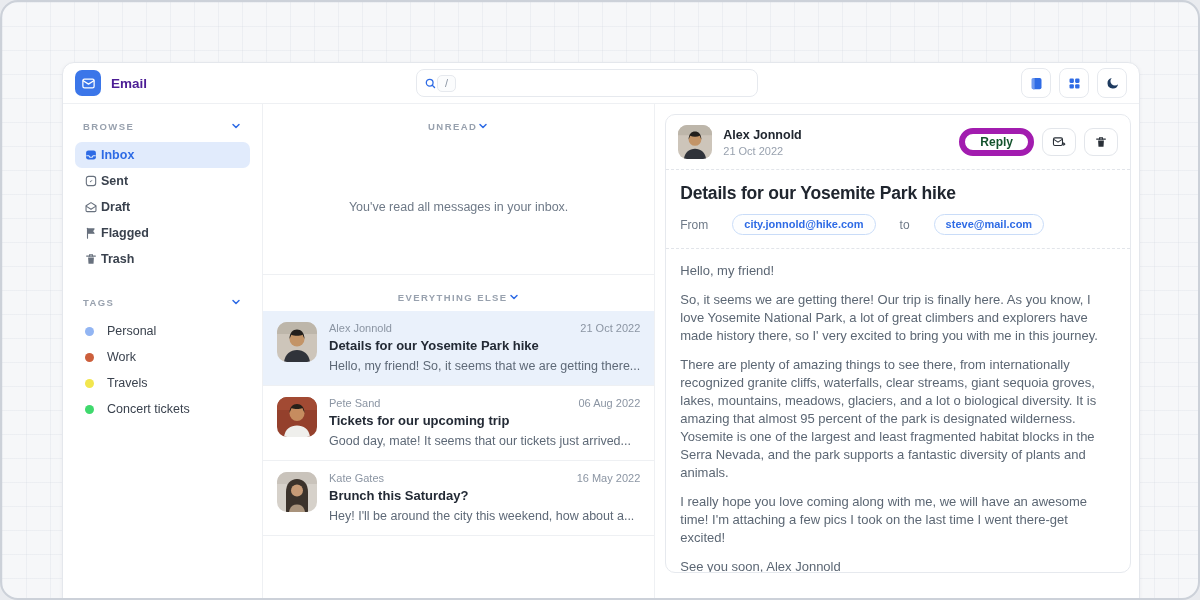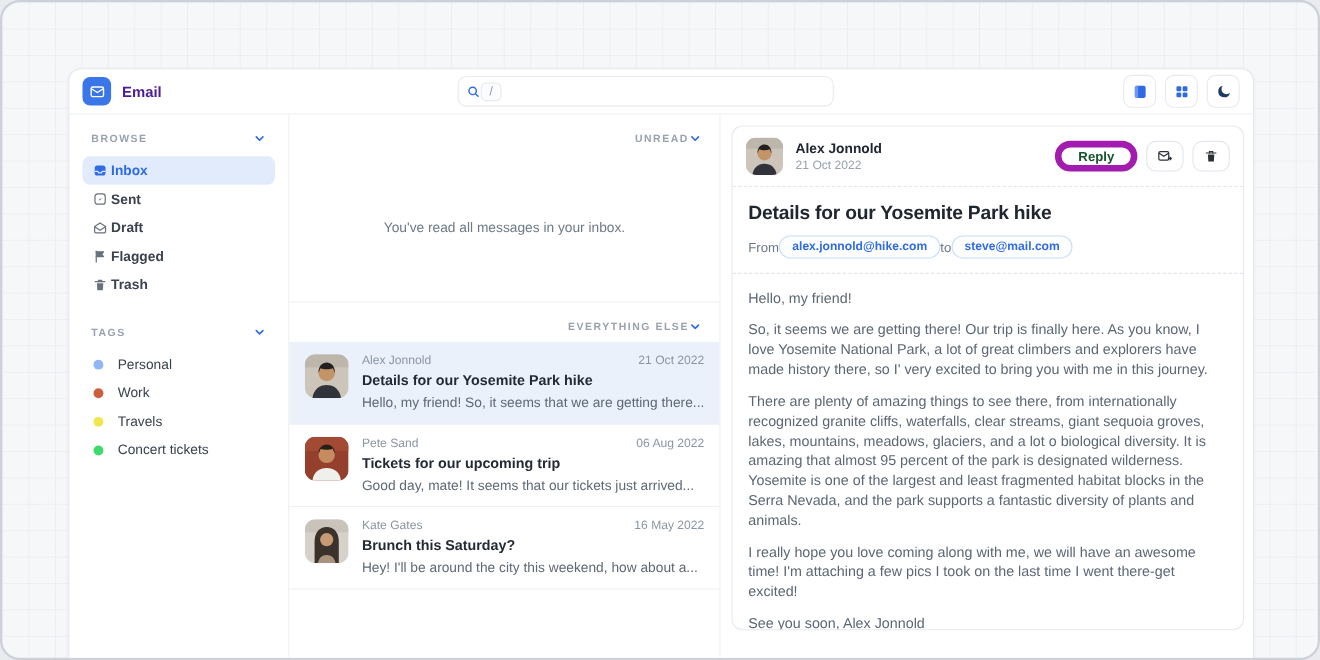--- a/index.html
+++ b/index.html
@@ -97,21 +97,21 @@
   .nav-item.active svg { color: #2e6be5; }
   .tags-section { margin-top: 22px; }
   .tag-item {
     display: flex; align-items: center; gap: 13px;
     height: 26px; padding: 0 10px;
     font-size: 12.5px; font-weight: 500; color: #3a424e; cursor: pointer;
   }
   .tag-dot { width: 9px; height: 9px; border-radius: 50%; flex: 0 0 9px; }
   
   .list-col { flex: 0 0 350px; border-right: 1px solid #eef0f3; display: flex; flex-direction: column; }
-  .list-section-header { display: flex; align-items: center; justify-content: flex-end; padding: 16px 16px 8px; }
+  .list-section-header { display: flex; align-items: center; justify-content: center; padding: 16px 16px 8px; }
   .unread-empty {
     height: 122px;
     display: flex; align-items: center; justify-content: center;
     font-size: 12.5px; color: #6e7987; padding-top: 12px;
   }
   .ee-section { border-top: 1px solid #eef0f3; margin-top: 12px; }
   .email-item {
     display: flex; gap: 12px;
     padding: 11px 14px 12px;
     border-bottom: 1px solid #eef0f3;
@@ -152,21 +152,21 @@
   }
   .detail-icon-btn {
     width: 34px; height: 28px;
     border: 1px solid #e3e6eb; border-radius: 9px; background: #fff;
     display: flex; align-items: center; justify-content: center; cursor: pointer;
   }
   .detail-icon-btn svg { width: 14px; height: 14px; color: #2a3038; }
   .dashed-divider { border-top: 1px dashed #e2e5ea; }
   .subject-block { padding: 13px 14px 13px; }
   .detail-subject { font-size: 17.5px; font-weight: 700; color: #20262f; letter-spacing: -.2px; }
-  .from-row { margin-top: 10px; display: flex; align-items: center; gap: 0; font-size: 12px; color: #6e7987; }
+  .from-row { margin-top: 10px; display: flex; align-items: center; gap: 24px; font-size: 12px; color: #6e7987; }
   .email-chip {
     font-size: 11px; font-weight: 600; color: #2e6be5;
     border: 1px solid #c9dcf8; border-radius: 999px;
     padding: 3px 11px 4px; background: #fdfeff; cursor: pointer;
   }
   .body-block { padding: 2px 14px 0; }
   .body-block p { margin: 11px 0; font-size: 13px; line-height: 18px; color: #5c6774; }
 </style>
 </head>
 <body>
@@ -436,21 +436,21 @@
               </button>
             </div>
           </div>
 
           <div class="dashed-divider"></div>
 
           <div class="subject-block">
             <h1 class="detail-subject">Details for our Yosemite Park hike</h1>
             <div class="from-row">
               <span>From</span>
-              <span class="email-chip">alex.jonnold@hike.com</span>
+              <span class="email-chip">city.jonnold@hike.com</span>
               <span>to</span>
               <span class="email-chip">steve@mail.com</span>
             </div>
           </div>
 
           <div class="dashed-divider"></div>
 
           <div class="body-block">
             <p>Hello, my friend!</p>
             <p>So, it seems we are getting there! Our trip is finally here. As you know, I love Yosemite National Park, a lot of great climbers and explorers have made history there, so I' very excited to bring you with me in this journey.</p>

